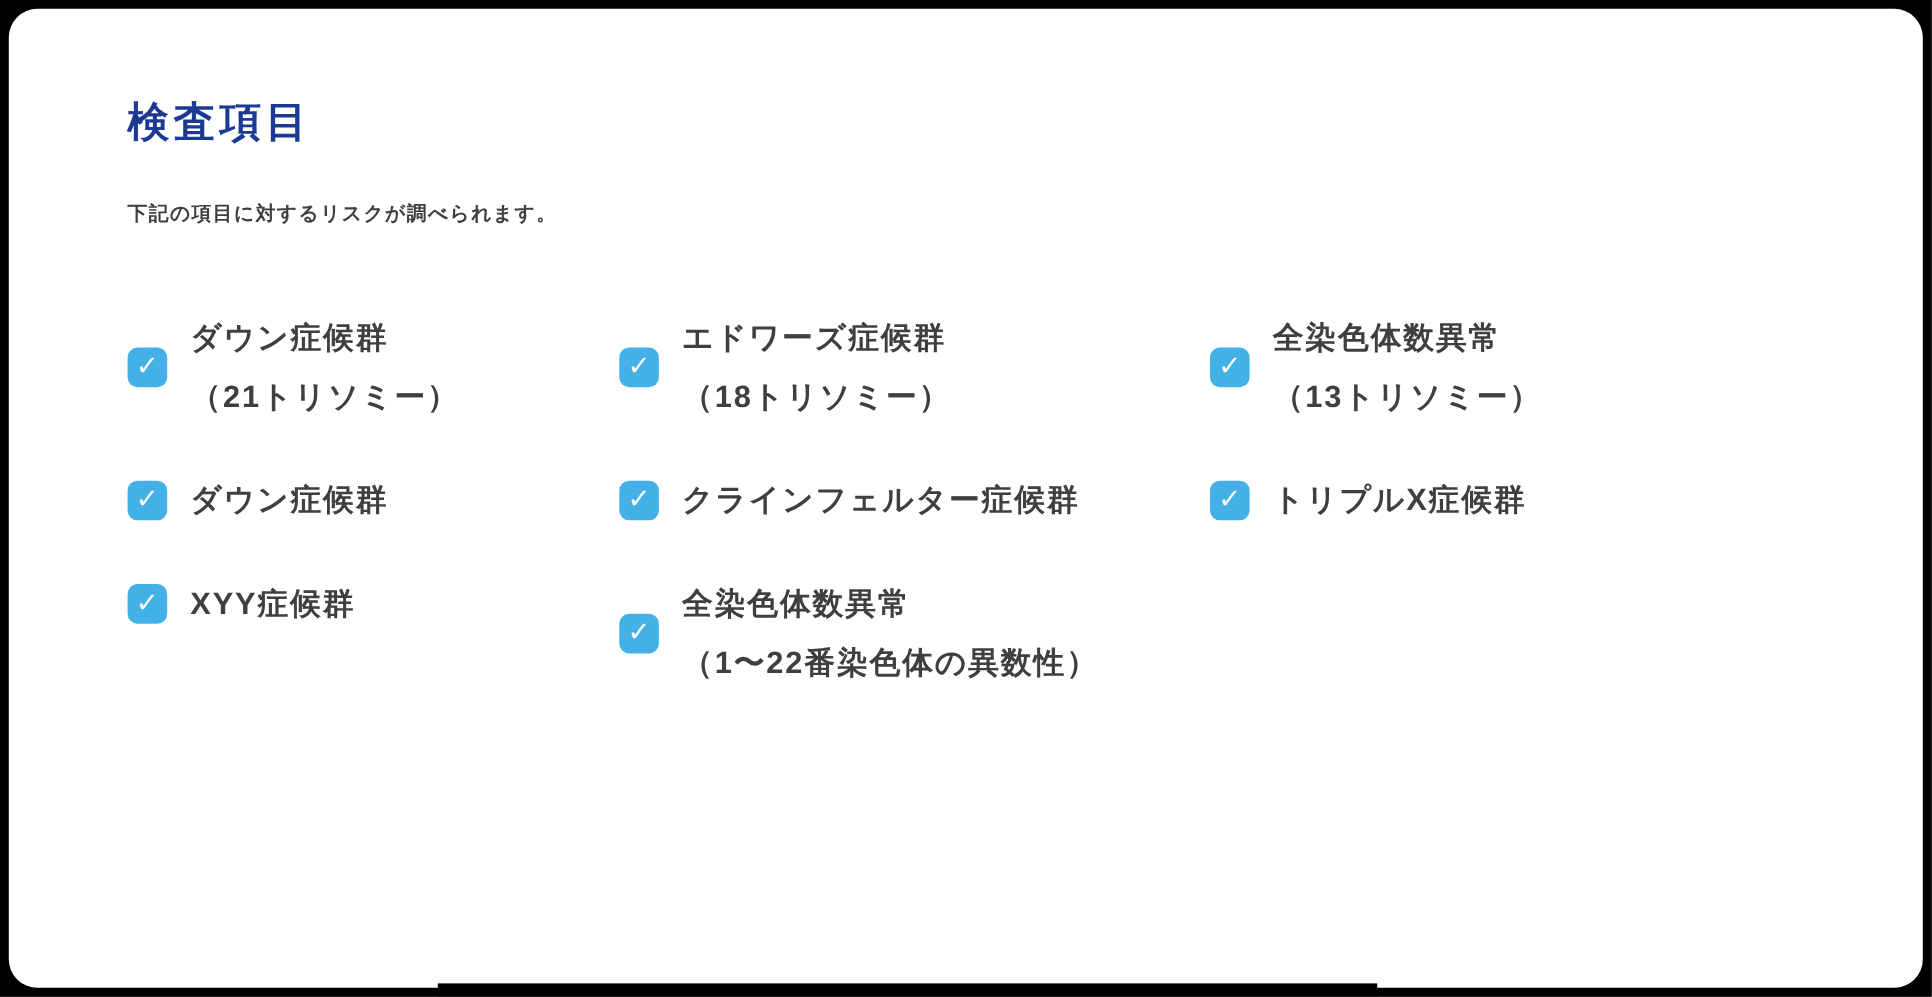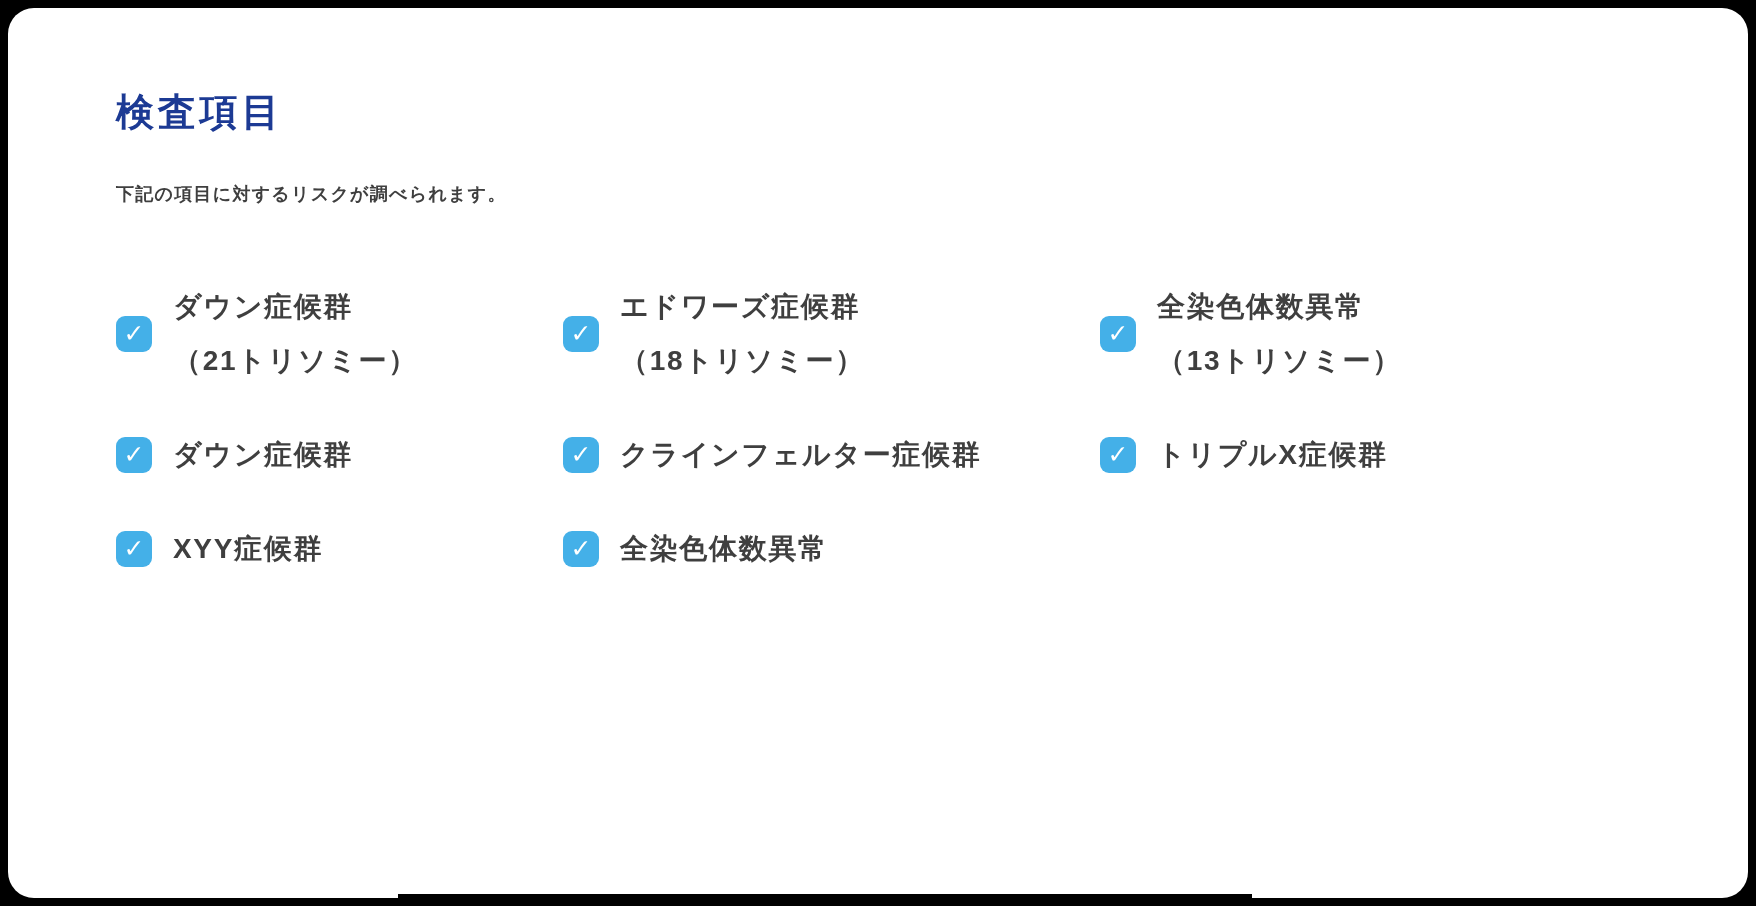--- a/index.html
+++ b/index.html
@@ -170,20 +170,21 @@
 
         </div>
       </div>
 
       <div class="test-item">
         <div class="checkbox">
           <span class="check-glyph">✓</span>
         </div>
         <div class="item-label">
           <div class="line1">全染色体数異常</div>
+          <div class="line2">（1〜22番染色体の異数性）</div>
         </div>
       </div>
 
     </div>
   </div>
 
   <div class="bottom-bar"></div>
 </div>
 
 </body></html>

